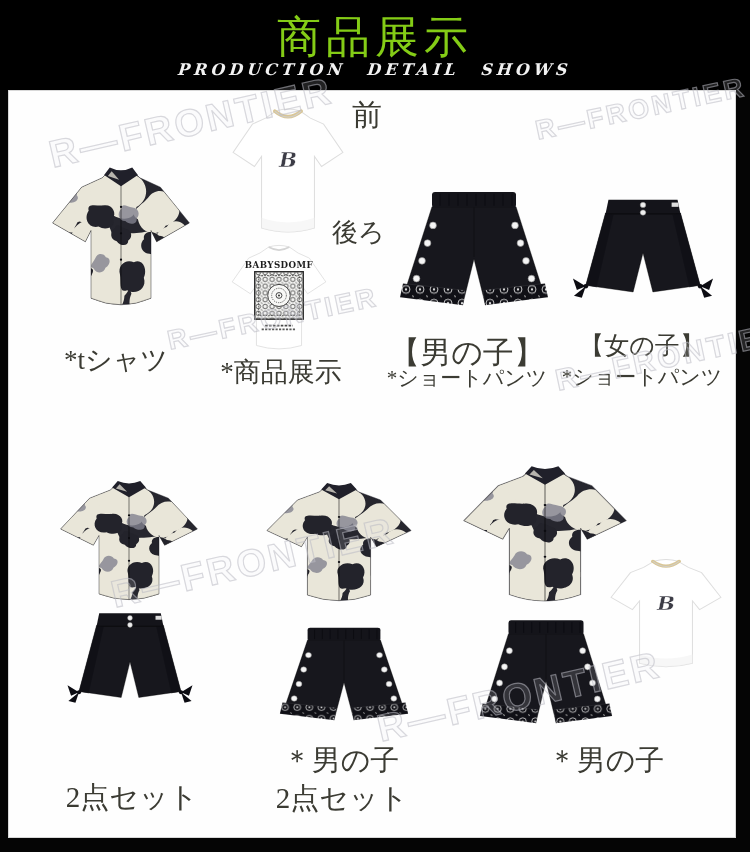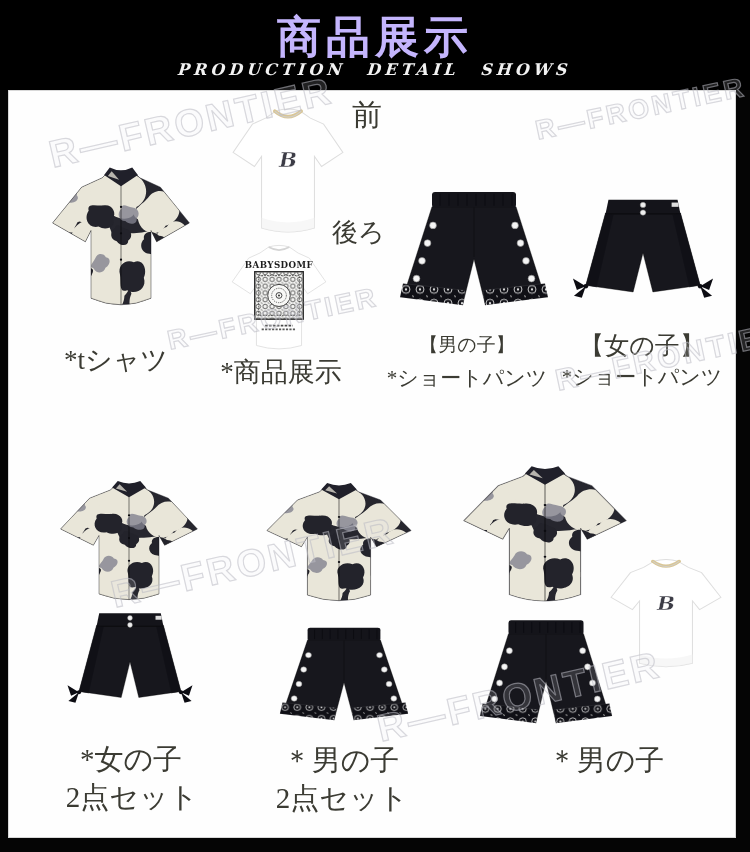--- a/index.html
+++ b/index.html
@@ -1,20 +1,20 @@
 <!DOCTYPE html>
 <html><head>
 <meta charset="utf-8">
 <style>
   html,body{margin:0;padding:0;}
   .page{position:relative;width:750px;height:852px;background:#050505;overflow:hidden;
         font-family:"Liberation Sans","DejaVu Sans",sans-serif;}
   .banner{position:absolute;left:0;top:0;width:750px;height:90px;background:#000;}
   .banner-title{position:absolute;left:50%;top:8px;transform:translateX(-50%);
-        color:#c4b5fd;font-size:44px;font-weight:bold;letter-spacing:5px;white-space:nowrap;
+        color:#84cc16;font-size:44px;font-weight:normal;letter-spacing:5px;white-space:nowrap;
         font-family:"Liberation Sans","DejaVu Sans",sans-serif;}
   .banner-sub{position:absolute;left:50%;top:60px;transform:translateX(-50%) skewX(-6deg);
         color:#f2f2f2;font-size:16px;font-weight:bold;font-style:italic;letter-spacing:4px;
         word-spacing:12px;white-space:nowrap;font-family:"DejaVu Serif","Liberation Serif",serif;}
   .panel{position:absolute;left:8px;top:90px;width:728px;height:748px;background:#fefefe;
         border:1px solid #d8d8d8;box-sizing:border-box;}
   .abs{position:absolute;}
   .photo svg{display:block;width:100%;height:100%;}
   .label{position:absolute;color:#3b3b33;text-align:center;transform:translateX(-50%);
         white-space:nowrap;font-family:"Liberation Serif","DejaVu Serif",serif;z-index:20;}
@@ -189,42 +189,41 @@
       </svg>
   </div>
   <div class="label" style="left:332px;top:215px;font-size:26px;transform:none">後ろ</div>
   <div class="label" style="left:281px;top:354px;font-size:27px">*商品展示</div>
 
   <div class="abs photo" style="left:399px;top:186px;width:150px;height:130px;z-index:10">
     <svg preserveAspectRatio="none">
         <use href="#sym-shorts-boy"></use>
       </svg>
   </div>
-  <div class="label" style="left:467px;top:332px;font-size:19px">【男の子】</div>
+  <div class="label" style="left:467px;top:332px;font-size:31px">【男の子】</div>
   <div class="label" style="left:467px;top:364px;font-size:21px">*ショートパンツ</div>
 
   <div class="abs photo" style="left:569px;top:194px;width:148px;height:116px;z-index:10">
     <svg preserveAspectRatio="none">
         <use href="#sym-shorts-girl"></use>
       </svg>
   </div>
   <div class="label" style="left:642px;top:329px;font-size:25px">【女の子】</div>
   <div class="label" style="left:642px;top:363px;font-size:21px">*ショートパンツ</div>
 
   <div class="abs photo" style="left:54px;top:473px;width:150px;height:138px;z-index:10">
     <svg preserveAspectRatio="none">
         <use href="#sym-camo-shirt"></use>
       </svg>
   </div>
   <div class="abs photo" style="left:64px;top:608px;width:132px;height:106px;z-index:10">
     <svg preserveAspectRatio="none">
         <use href="#sym-shorts-girl"></use>
       </svg>
   </div>
-  <div class="label" style="left:131px;top:740px;font-size:29px">*女の子</div>
   <div class="label" style="left:132px;top:778px;font-size:29px">2点セット</div>
 
   <div class="abs photo" style="left:260px;top:475px;width:158px;height:137px;z-index:10">
     <svg preserveAspectRatio="none">
         <use href="#sym-camo-shirt"></use>
       </svg>
   </div>
   <div class="abs photo" style="left:279px;top:623px;width:130px;height:106px;z-index:10">
     <svg preserveAspectRatio="none">
         <use href="#sym-shorts-boy"></use>

